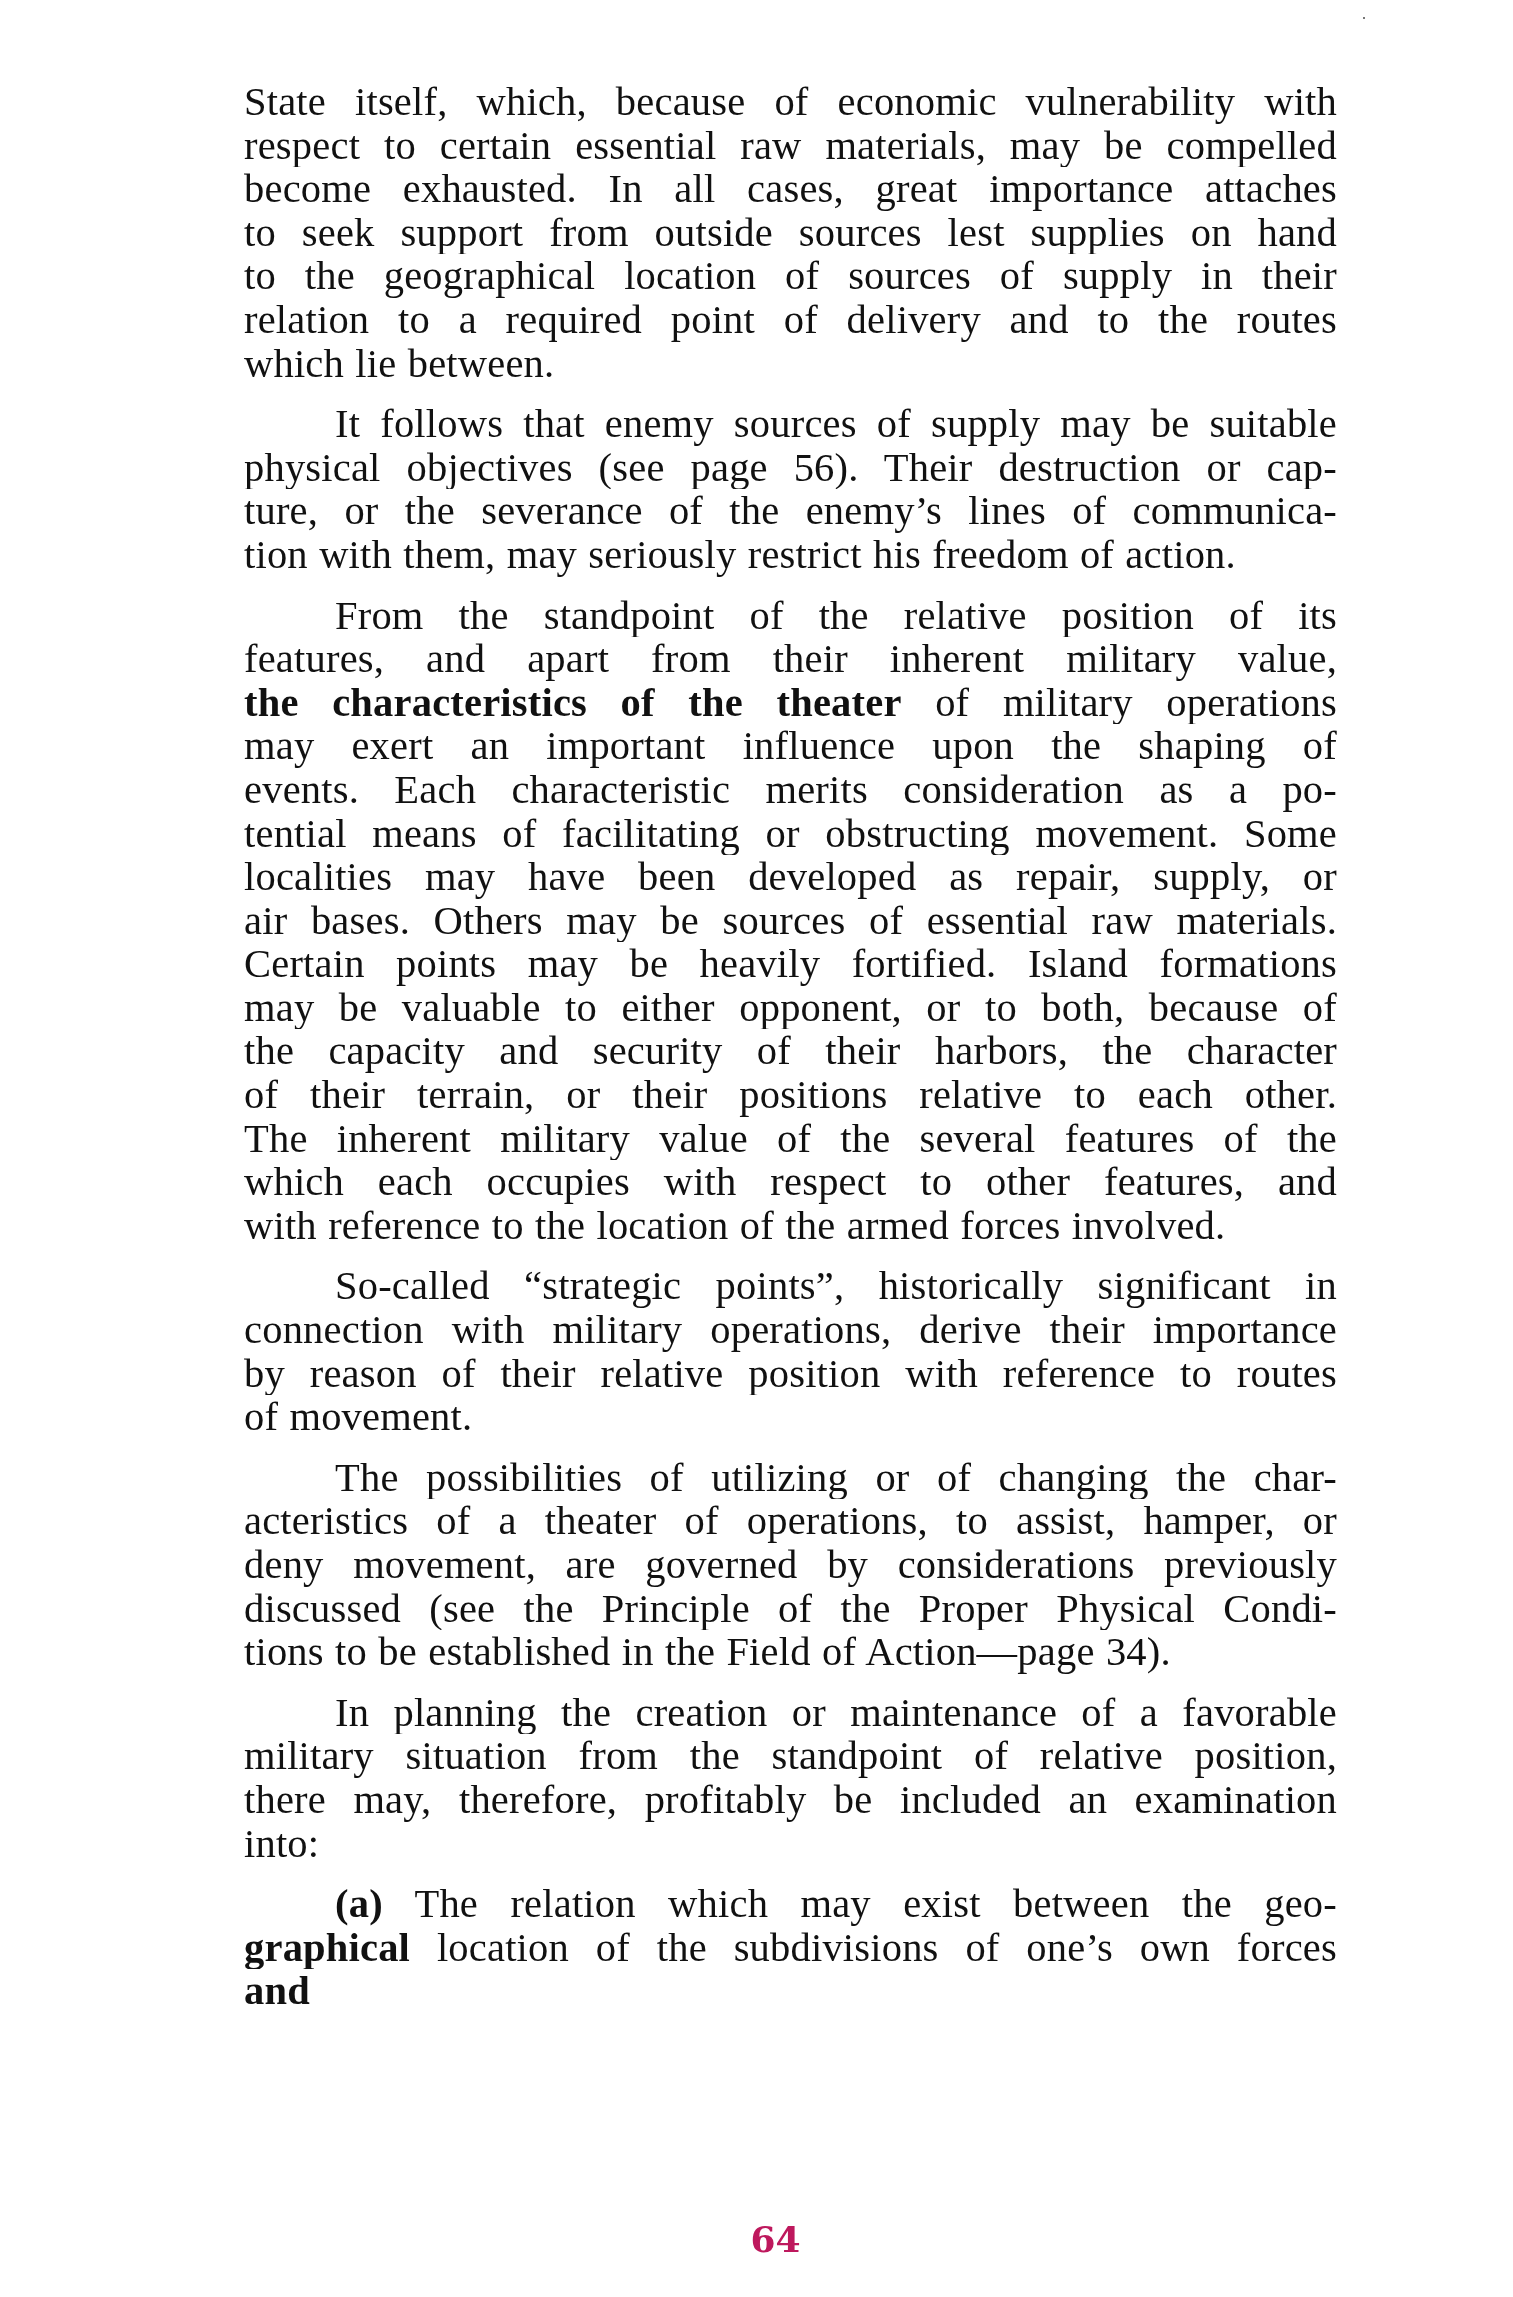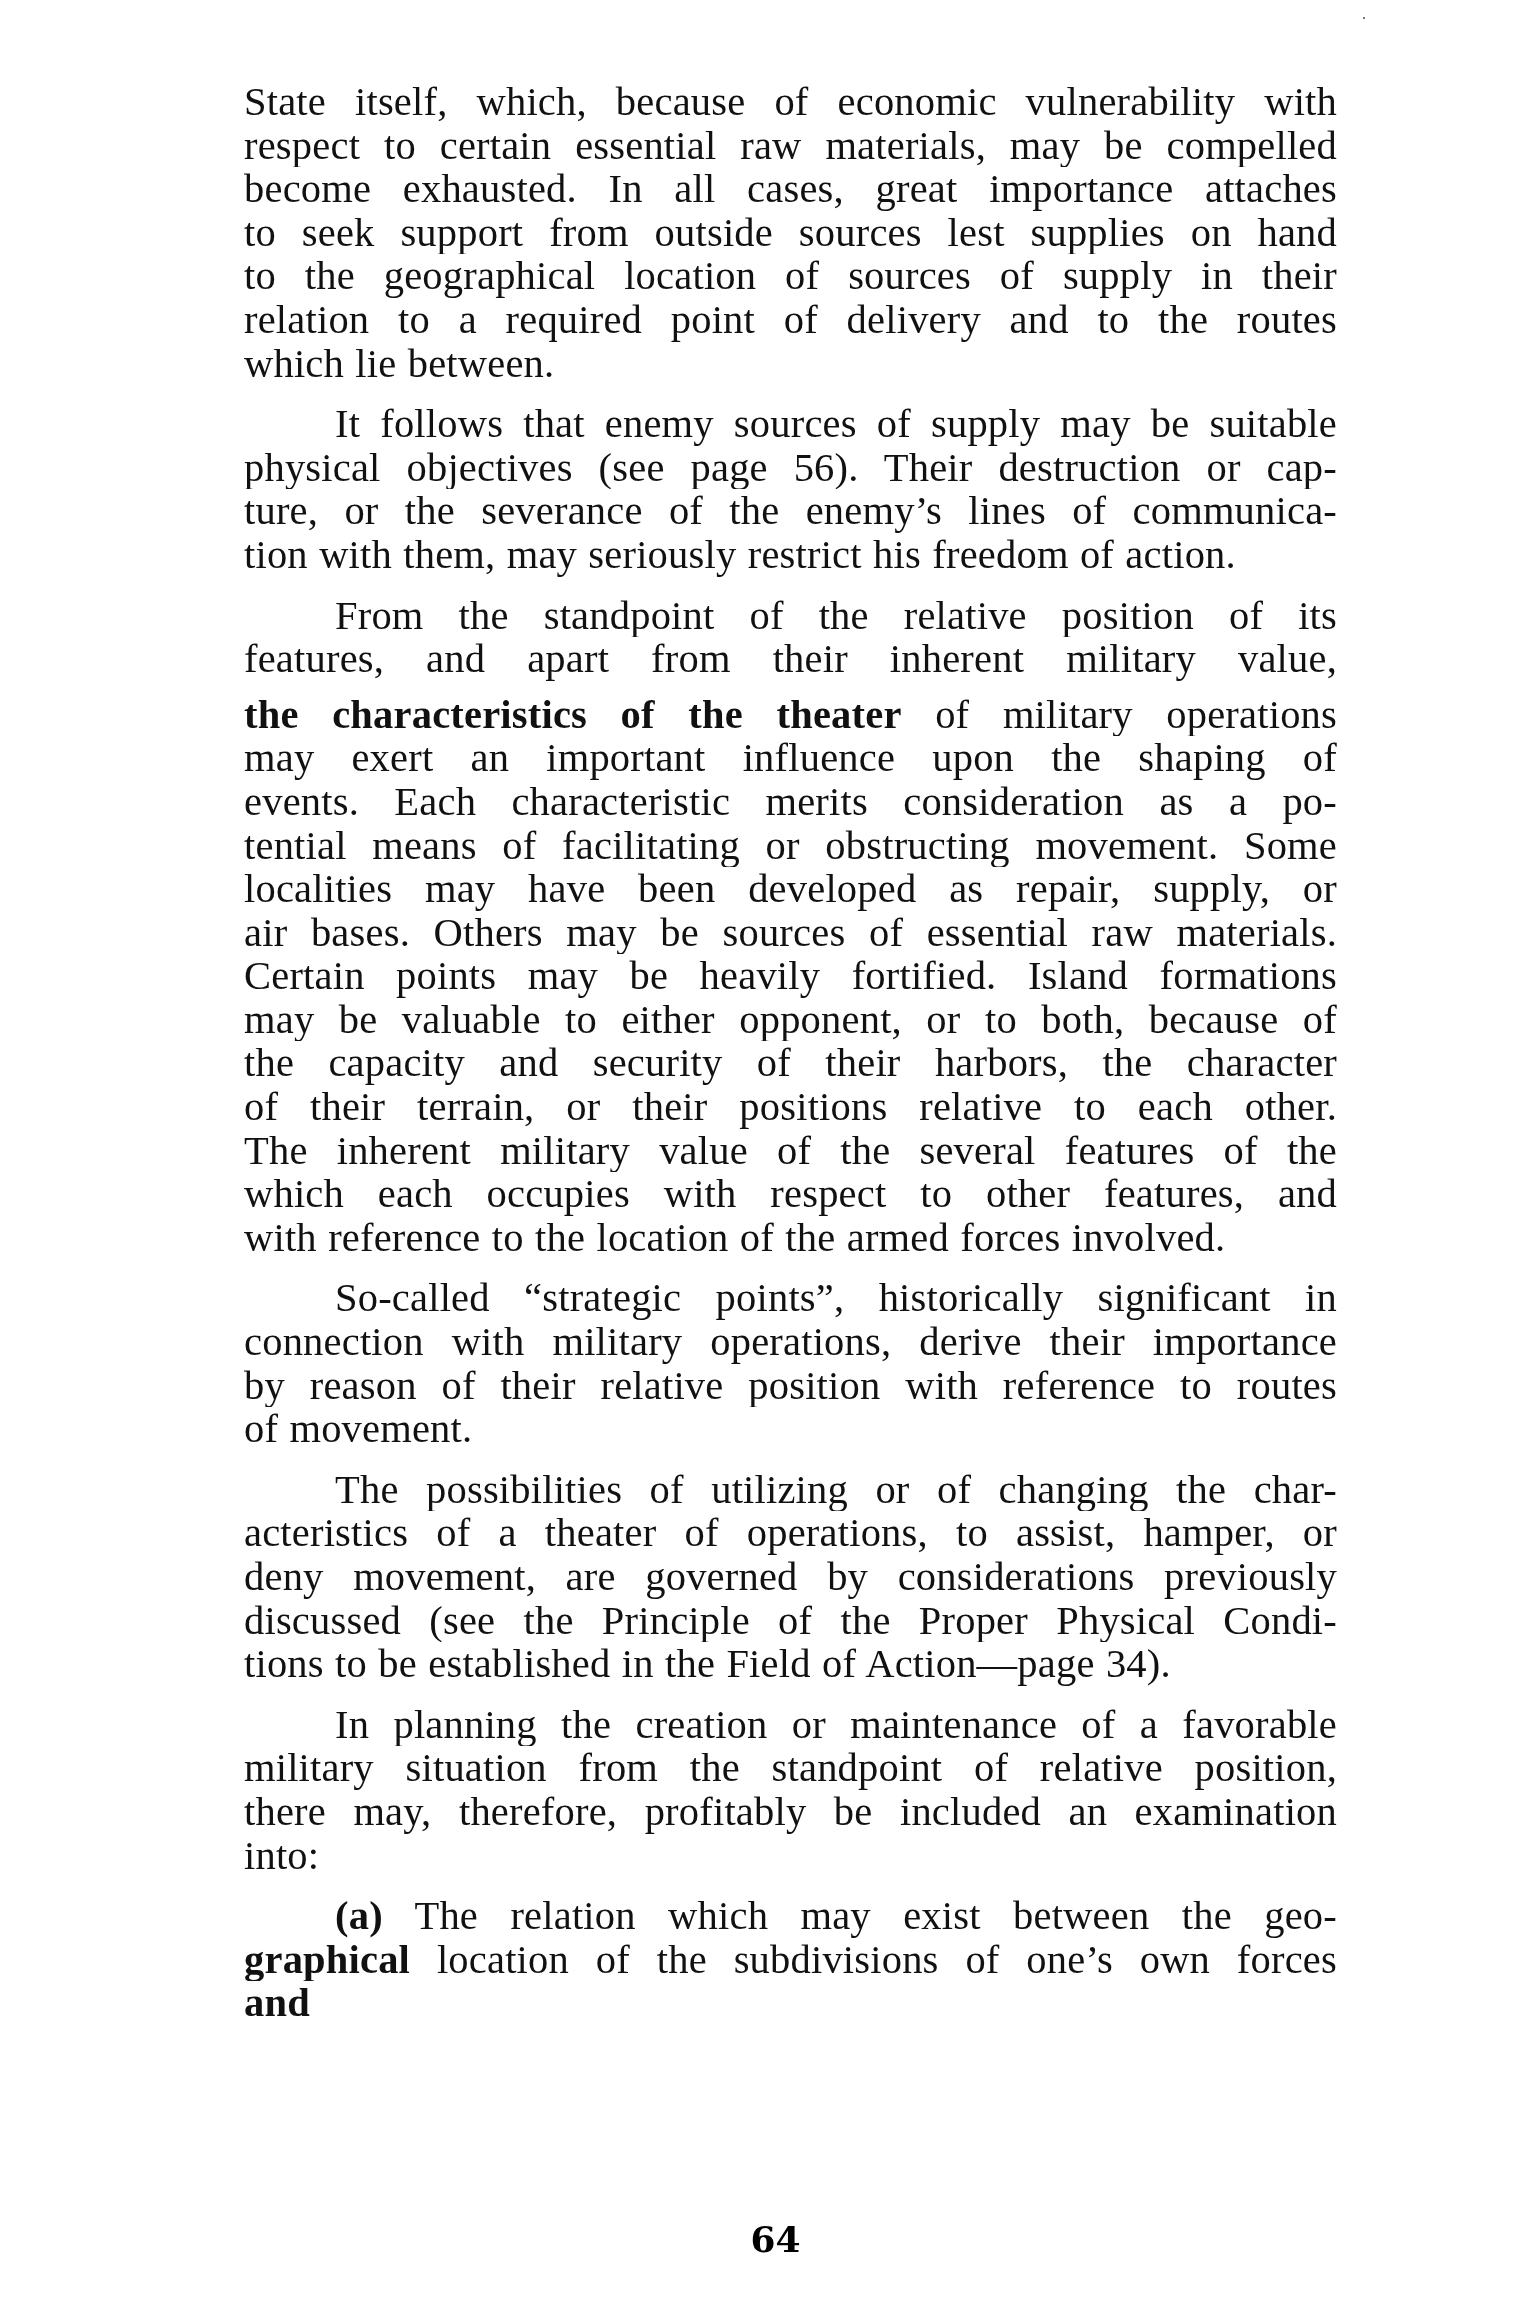--- a/index.html
+++ b/index.html
@@ -43,21 +43,21 @@
     position: absolute;
     left: 0;
     width: 1513px;
     top: 2218px;
     text-align: center;
     font-family: "DejaVu Serif", "Liberation Serif", serif;
     font-weight: bold;
     font-size: 36px;
     padding-left: 38px;
     box-sizing: border-box;
-    color: #000000;
+    color: #be185d;
   }
   .speck {
     position: absolute;
     left: 1363px;
     top: 17px;
     width: 2px;
     height: 2px;
     background: #777;
   }
 </style>
@@ -78,21 +78,21 @@
     </div>
   <div class="para">
       <span class="line first" style="white-space: normal; overflow: hidden;"><span class="seg" style="white-space: normal;">It follows that enemy sources of supply may be suitable</span></span>
       <span class="line" style="white-space: normal; overflow: hidden;"><span class="seg" style="white-space: normal;">physical objectives (see page 56). Their destruction or cap-</span></span>
       <span class="line" style="white-space: normal; overflow: hidden;"><span class="seg" style="white-space: normal;">ture, or the severance of the enemy’s lines of communica-</span></span>
       <span class="line last"><span class="seg">tion with them, may seriously restrict his freedom of action.</span></span>
     </div>
   <div class="para">
       <span class="line first" style="white-space: normal; overflow: hidden;"><span class="seg" style="white-space: normal;">From the standpoint of the relative position of its</span></span>
       <span class="line" style="white-space: normal; overflow: hidden;"><span class="seg" style="white-space: normal;">features, and apart from their inherent military value,</span></span>
-      <span class="line" style="white-space: normal; overflow: hidden; margin-top: 12px;"><span class="seg bold" style="white-space: normal;">the characteristics of the theater</span><span class="seg" style="white-space: normal;"> of military operations</span></span>
+      <span class="line" style="white-space: normal; overflow: hidden;"><span class="seg bold" style="white-space: normal;">the characteristics of the theater</span><span class="seg" style="white-space: normal;"> of military operations</span></span>
       <span class="line" style="white-space: normal; overflow: hidden;"><span class="seg" style="white-space: normal;">may exert an important influence upon the shaping of</span></span>
       <span class="line" style="white-space: normal; overflow: hidden;"><span class="seg" style="white-space: normal; margin-top: 13px;">events. Each characteristic merits consideration as a po-</span></span>
       <span class="line" style="white-space: normal; overflow: hidden;"><span class="seg" style="white-space: normal;">tential means of facilitating or obstructing movement. Some</span></span>
       <span class="line" style="white-space: normal; overflow: hidden;"><span class="seg" style="white-space: normal;">localities may have been developed as repair, supply, or</span></span>
       <span class="line" style="white-space: normal; overflow: hidden;"><span class="seg" style="white-space: normal;">air bases. Others may be sources of essential raw materials.</span></span>
       <span class="line" style="white-space: normal; overflow: hidden;"><span class="seg" style="white-space: normal;">Certain points may be heavily fortified. Island formations</span></span>
       <span class="line" style="white-space: normal; overflow: hidden;"><span class="seg" style="white-space: normal;">may be valuable to either opponent, or to both, because of</span></span>
       <span class="line" style="white-space: normal; overflow: hidden;"><span class="seg" style="white-space: normal;">the capacity and security of their harbors, the character</span></span>
       <span class="line" style="white-space: normal; overflow: hidden;"><span class="seg" style="white-space: normal;">of their terrain, or their positions relative to each other.</span></span>
       <span class="line" style="white-space: normal; overflow: hidden;"><span class="seg" style="white-space: normal;">The inherent military value of the several features of the</span></span>

